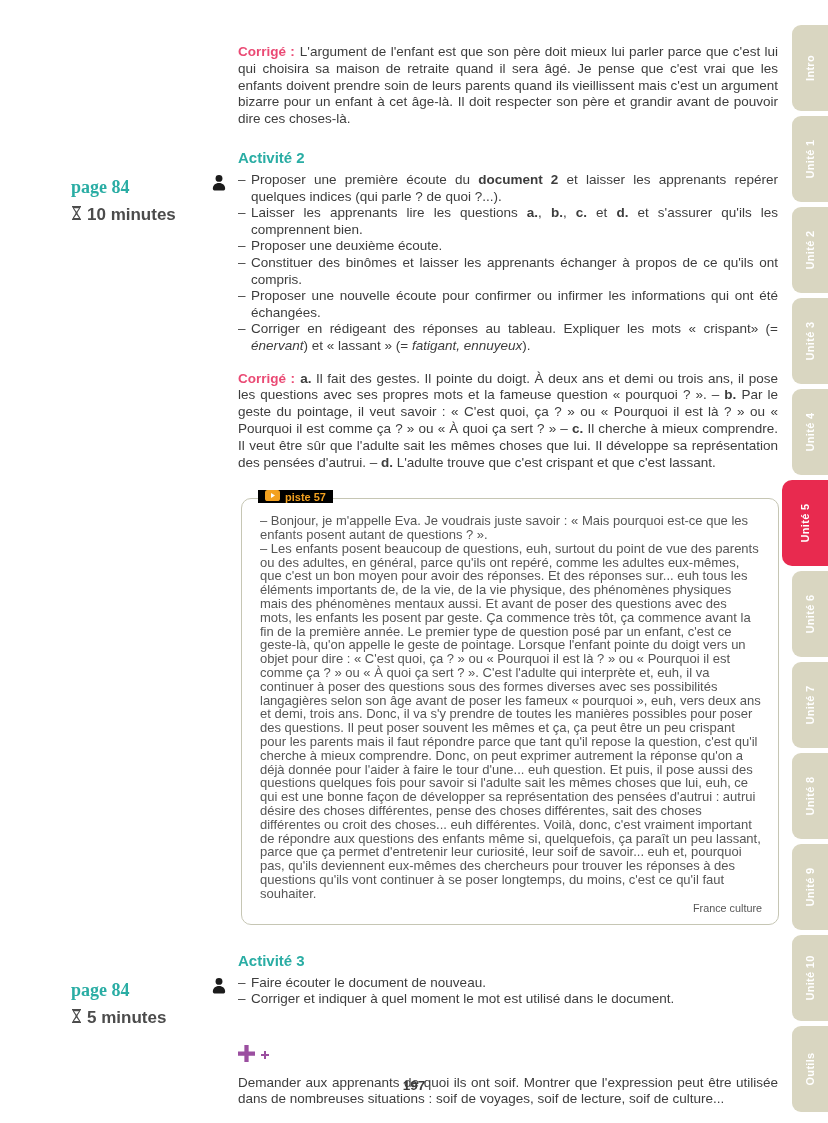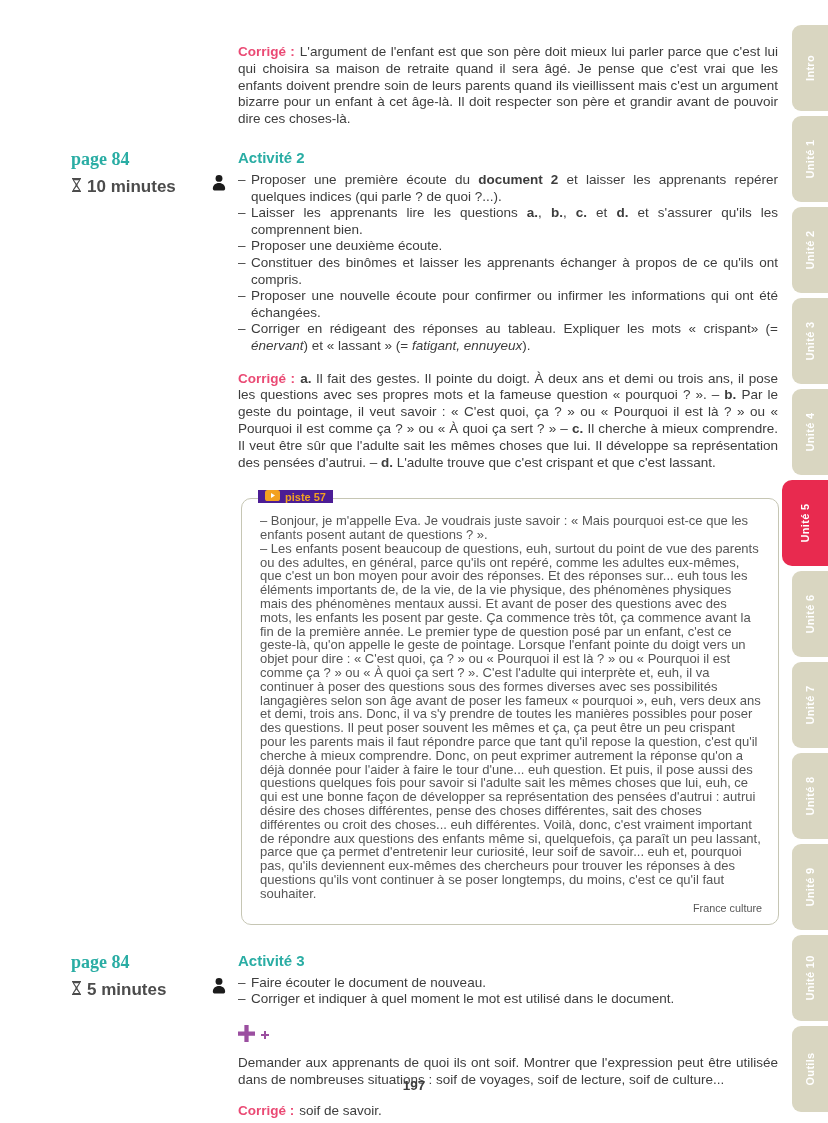--- a/index.html
+++ b/index.html
@@ -4,21 +4,21 @@
 <style>
   html,body{margin:0;padding:0;background:#e9e9e9;}
   .page{
     width:828px;height:1123px;position:relative;margin:0 auto;
     background:#ffffff;overflow:hidden;
     font-family:"Liberation Sans",sans-serif;color:#3d3d3d;
   }
   
   .flow{position:absolute;top:0;left:16px;width:768px;}
   .row{display:flex;padding-left:55px;}
-  .margin-col{width:167px;flex:none;}
+  .margin-col{width:167px;flex:none;margin-top:28px;}
   .content-col{width:540px;flex:none;position:relative;}
   .para{margin:0;font-size:13.5px;line-height:16.8px;text-align:justify;}
   .corrige-label{color:#ea4a74;font-weight:bold;margin-right:5px;}
   .page-label{
     font-family:"Liberation Serif",serif;font-weight:bold;
     color:#2aada4;font-size:18px;margin:0;
   }
   .duration{display:flex;align-items:center;gap:5px;margin-top:7px;
     font-size:17px;font-weight:bold;color:#4c4c4c;}
   .activity-title{margin:0 0 6px 0;font-size:15px;font-weight:bold;color:#2aada4;}
@@ -28,21 +28,21 @@
   .bullet::before{content:"–";position:absolute;left:0;top:0;}
   .person{position:absolute;left:-28px;top:25px;width:18px;height:20px;}
   .person svg{width:18px;height:20px;}
   
   .transcript{
     position:relative;margin-left:3px;width:538px;box-sizing:border-box;
     border:1.5px solid #c6c6b4;border-radius:10px;
     padding:15px 16px 9px 18px;
   }
   .piste{
-    position:absolute;top:-9px;left:16px;background:#4c1d95;
+    position:absolute;top:-9px;left:16px;background:#000000;
     padding:0 7px;display:flex;align-items:center;gap:5px;
     font-size:11px;font-weight:bold;color:#f3a120;
   }
   .tr-p{margin:0;font-size:13px;line-height:13.8px;color:#565656;text-align:left;}
   .tr-source{margin:0;font-size:10.8px;line-height:14px;color:#565656;text-align:right;}
   
   .plus-block{display:flex;align-items:flex-start;gap:6px;height:24px;}
   
   .footer{position:absolute;bottom:30px;left:0;width:100%;text-align:center;
     font-size:13.5px;font-weight:bold;color:#3d3d3d;}

